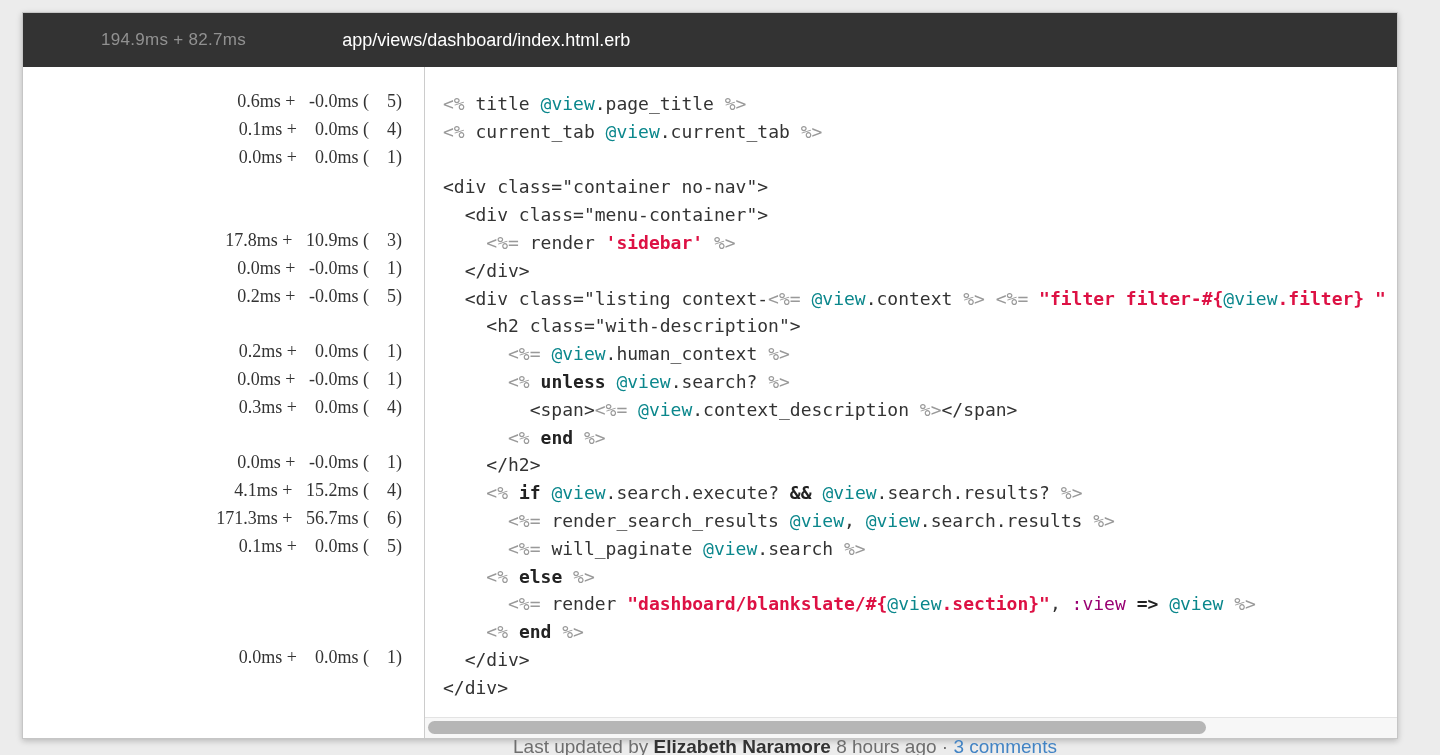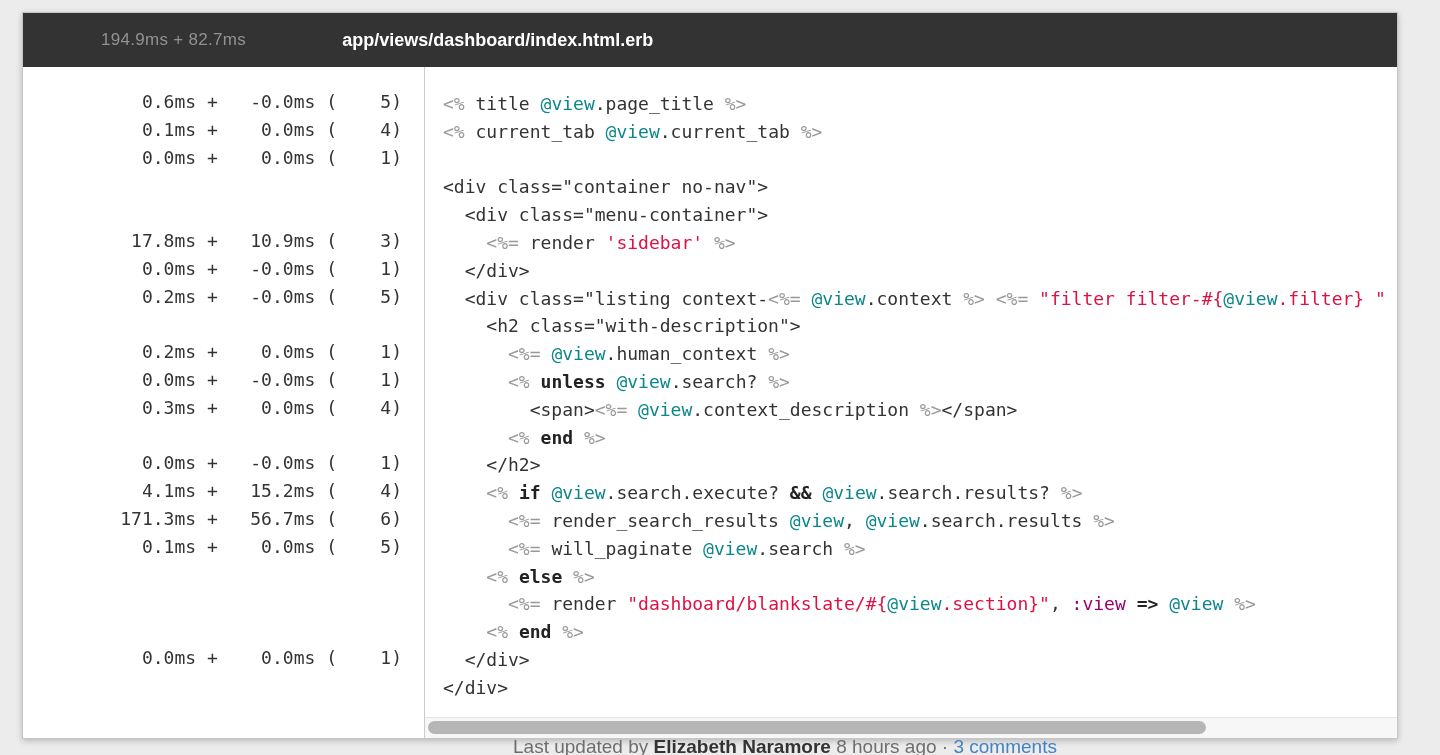--- a/index.html
+++ b/index.html
@@ -15,47 +15,47 @@
   }
   .panel-header{
     height:54px;background:var(--header-bg,#333333);
     display:flex;align-items:center;
   }
   .total-time{
     color:var(--header-time,#919191);font-size:17px;margin-left:78px;
     letter-spacing:0.3px;
   }
   .file-path{
-    color:var(--header-file,#ffffff);font-weight:bold;font-size:18px;margin-left:96px;
+    color:var(--header-file,#ffffff);font-weight:normal;font-size:18px;margin-left:96px;
   }
   .panel-body{
     display:flex;height:671px;
   }
   .timing-col{
     width:402px;box-sizing:border-box;border-right:1px solid var(--divider,#cccccc);
     padding-top:21px;padding-right:22px;
     font-family:"DejaVu Sans Mono", monospace;font-size:18px;
     color:var(--timing-text,#333333);
     text-align:right;overflow:hidden;
   }
-  .trow{height:27.8px;line-height:27.8px;white-space:pre;}
+  .trow{height:27.8px;line-height:27.8px;white-space:pre;font-family:Liberation Serif, serif;}
   .code-col{
     flex:1;position:relative;overflow:hidden;
     padding-top:23px;padding-left:18px;box-sizing:border-box;
   }
   .code-lines{
     font-family:"DejaVu Sans Mono", monospace;font-size:18px;
     color:var(--code-plain,#333333);white-space:pre;
   }
   .cline{height:27.8px;line-height:27.8px;white-space:pre;}
   .seg-p{color:var(--code-plain,#333333);}
   .seg-d{color:var(--code-delim,#999999);}
   .seg-k{color:var(--code-keyword,#222222);font-weight:bold;}
   .seg-v{color:var(--code-variable,#0b878c);}
-  .seg-s{color:var(--code-string,#dd1144);}
+  .seg-s{color:var(--code-string,#dd1144);font-weight:bold;}
   .seg-y{color:var(--code-symbol,#990073);}
   .hscroll-track{
     position:absolute;left:0;right:0;bottom:0;height:20px;
     background:#f7f7f7;border-top:1px solid #e3e3e3;
   }
   .hscroll-thumb{
     position:absolute;left:3px;top:3px;height:13px;width:778px;
     background:var(--scroll-thumb,#b6b6b6);border-radius:7px;
   }
   .page-footer{

